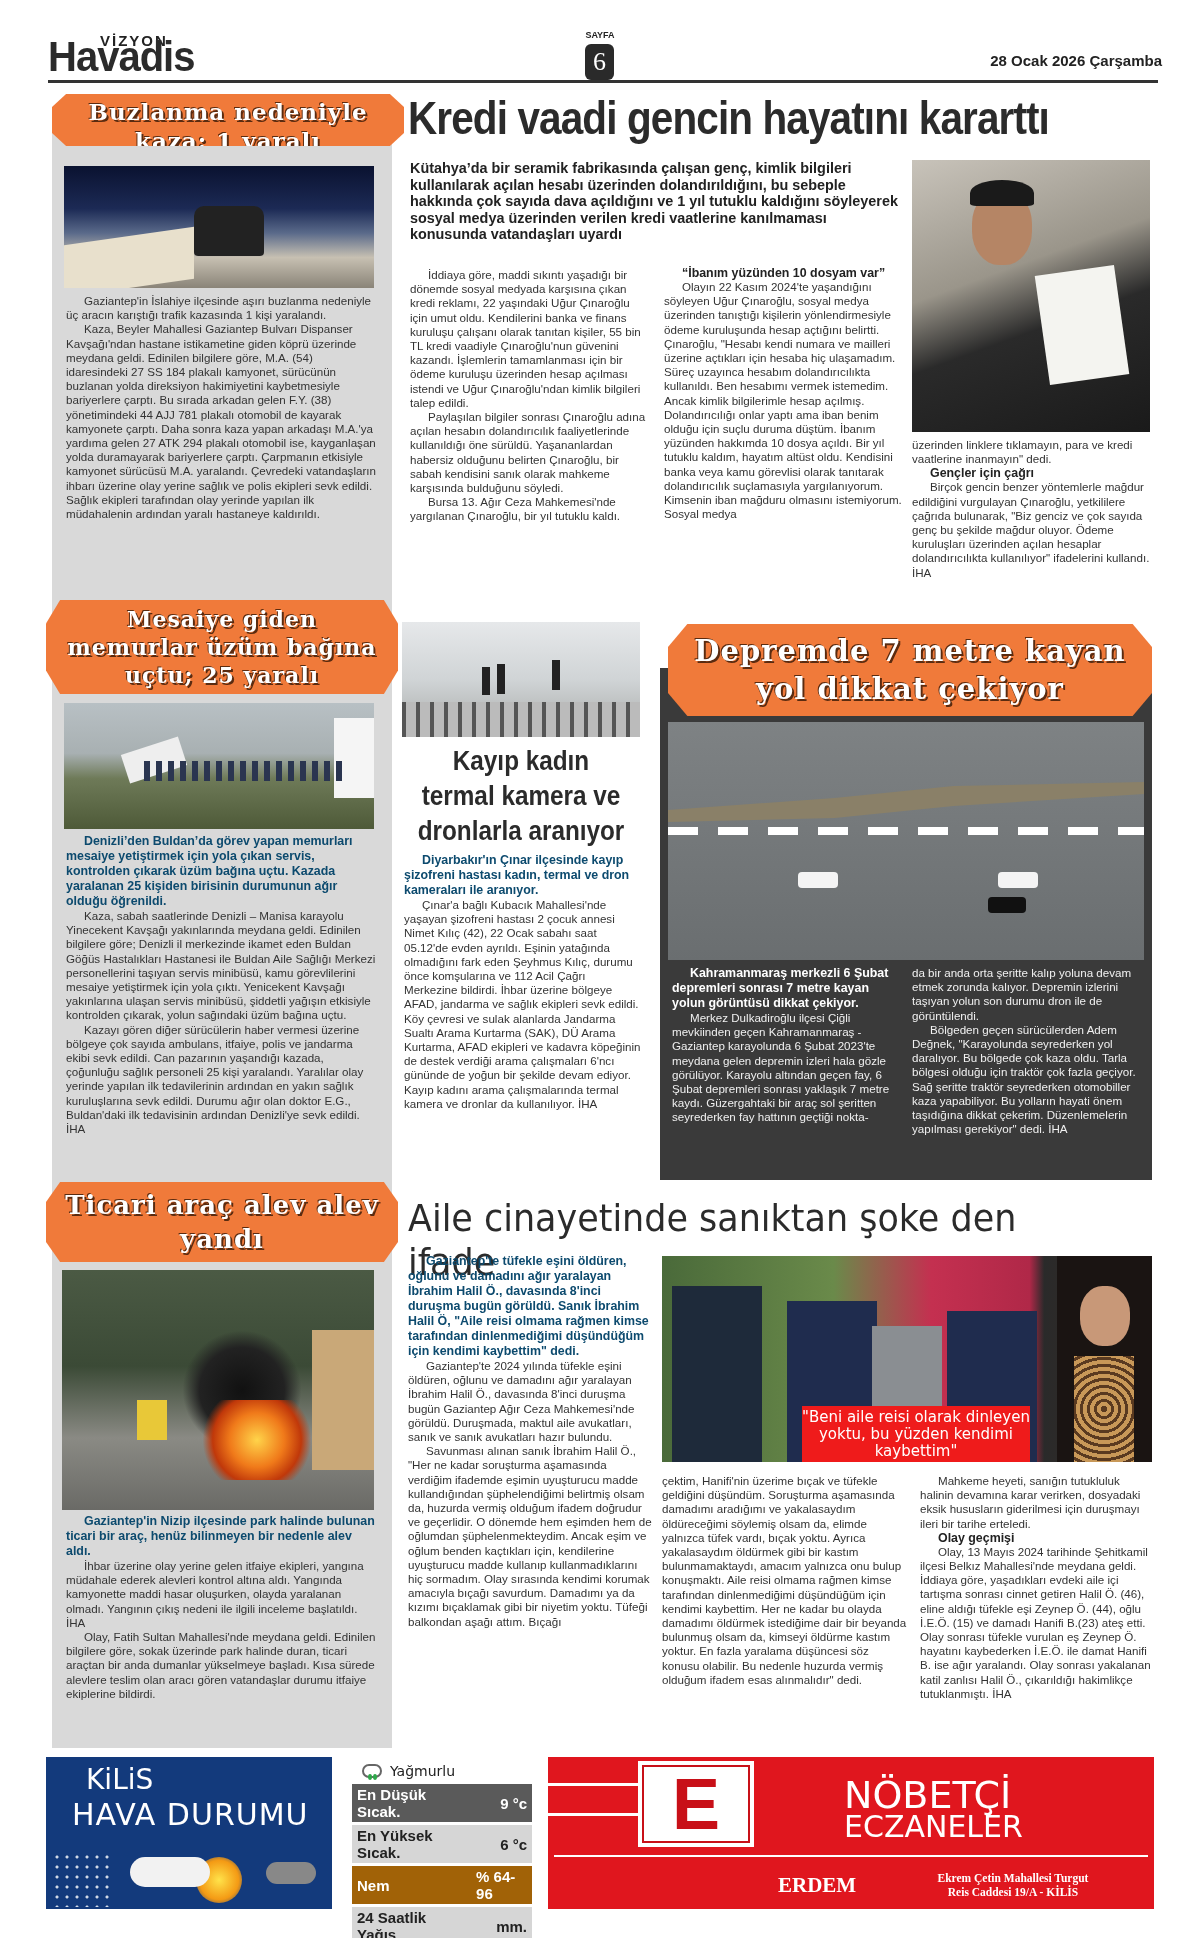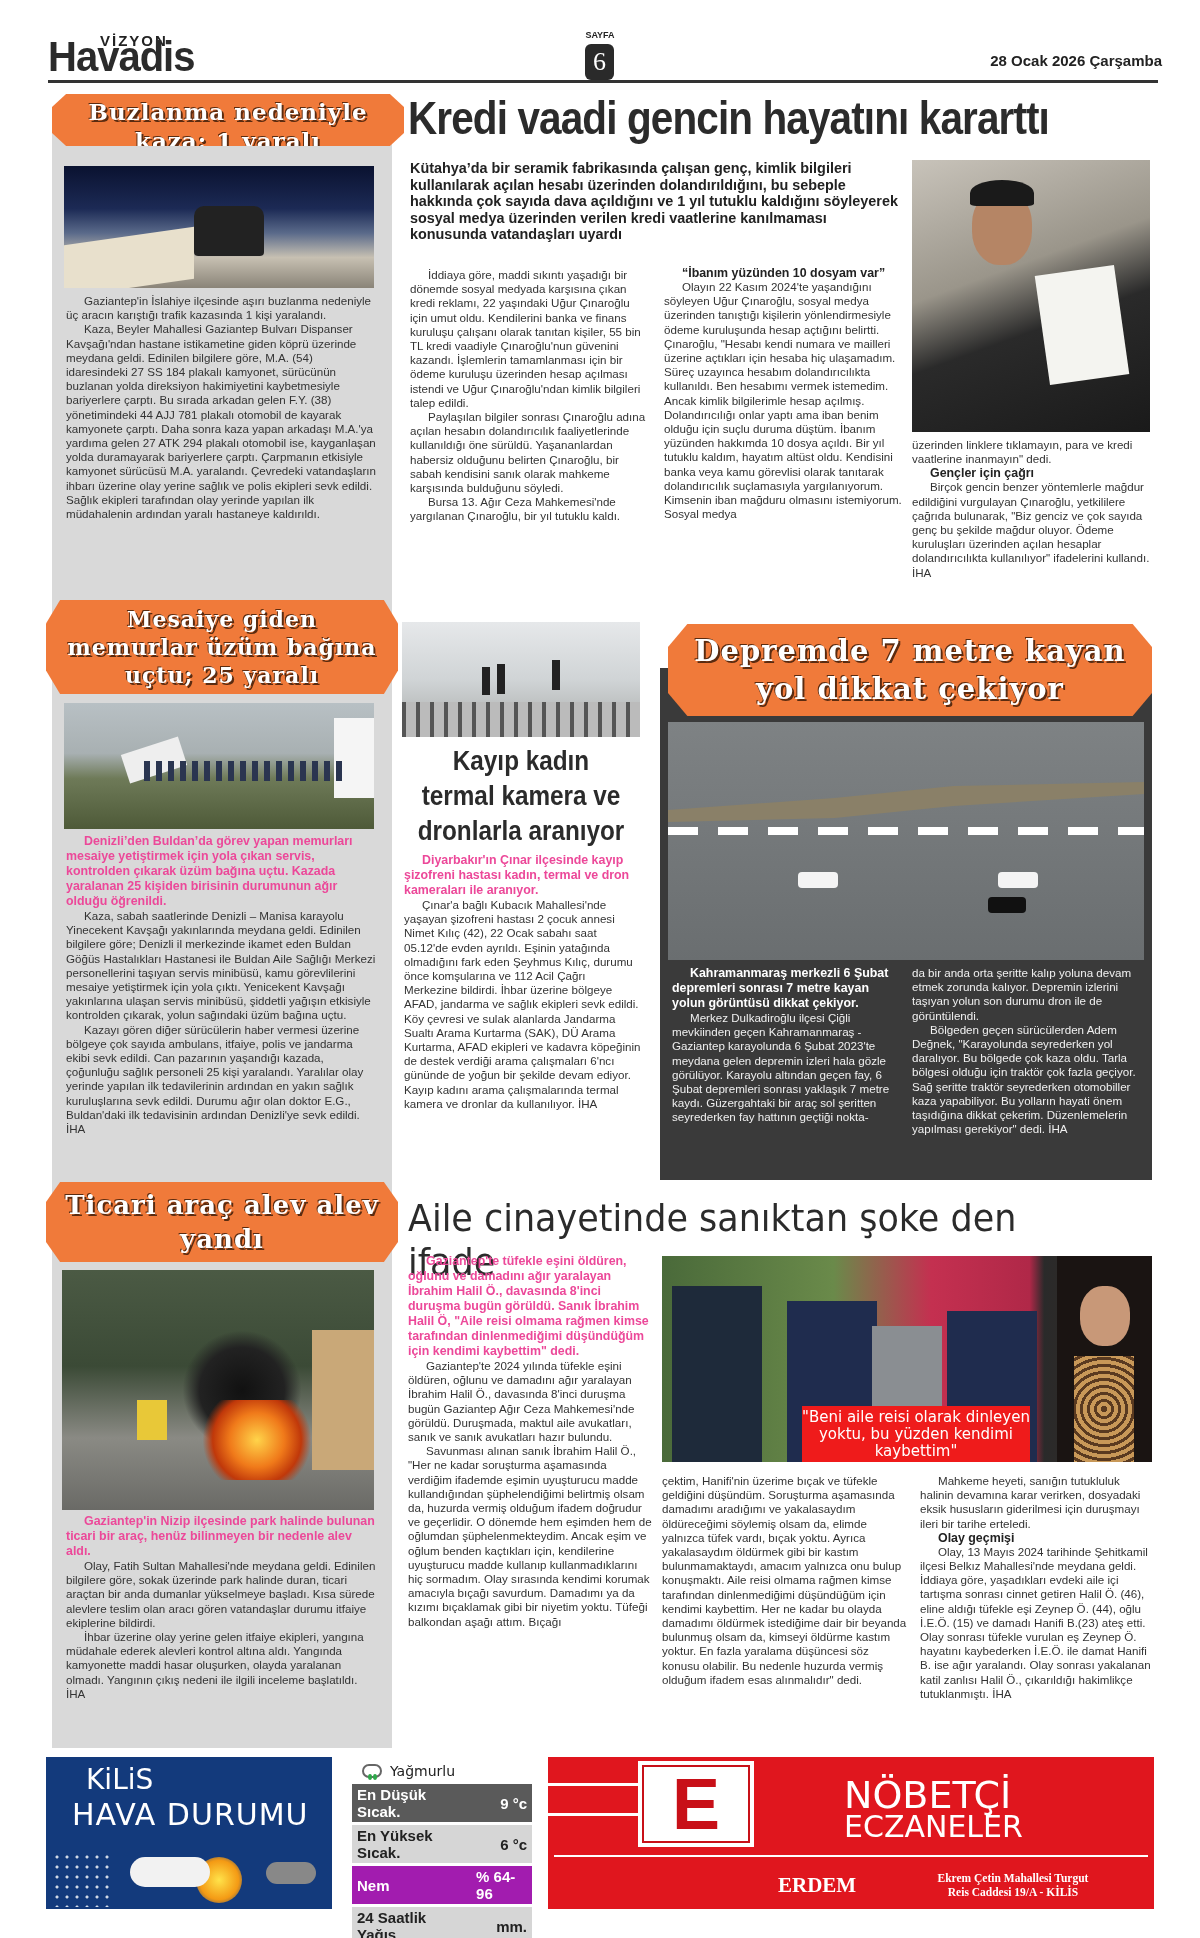--- a/index.html
+++ b/index.html
@@ -10,21 +10,21 @@
 .logo-main{position:absolute;left:0;top:6px;font-size:40px;font-weight:bold;color:#2b2b2b;letter-spacing:-1px;font-family:"Liberation Sans",sans-serif;transform:scaleY(1.05)}
 .page-label{left:580px;top:30px;width:40px;text-align:center;font-size:9px;font-weight:bold;color:#222}
 .page-num{left:585px;top:44px;width:29px;height:36px;background:#2a2a2a;color:#fff;border-radius:6px;text-align:center;font-size:26px;line-height:36px;font-family:"Liberation Serif",serif}
 .date{right:38px;top:52px;font-size:15px;font-weight:bold;color:#222}
 .rule{left:48px;top:80px;width:1110px;height:3px;background:#333}
 .graybox{background:#d9d9d9}
 .ribbon{background:#f07a3a;color:#fff;text-align:center;font-family:"DejaVu Serif",serif;font-weight:bold;letter-spacing:1px;text-shadow:2px 2px 0 #5a2b10, -1px -1px 0 #5a2b10;clip-path:polygon(4% 0,96% 0,100% 25%,100% 75%,96% 100%,4% 100%,0 75%,0 25%)}
 .photo{overflow:hidden;position:absolute}
 .body-text{font-size:11.6px;line-height:14.2px;color:#333;text-align:left}
 .body-text p{text-indent:18px}
-.lead{font-weight:bold;color:#ec4899;font-size:12.4px;line-height:15px;text-indent:18px}
+.lead{font-weight:bold;color:#0c4a6e;font-size:12.4px;line-height:15px;text-indent:18px}
 .subhead{font-weight:bold;color:#222;font-size:12.4px;line-height:14px}
 .headline-condensed{font-family:"Liberation Sans",sans-serif;font-weight:bold;color:#2b2b2b}
 table.wx{border-collapse:collapse;width:100%}
 table.wx td{font-size:15px;font-weight:bold;padding:2px 5px;height:18px}
 </style>
 </head>
 <body>
 
 <div class="abs masthead-logo">
   <span class="logo-small">VİZYON</span>
@@ -132,22 +132,22 @@
 </div>
 <div class="photo" style="left:62px;top:1270px;width:312px;height:240px;background:linear-gradient(180deg,#4b5a44 0%,#3b4a36 40%,#8a8a84 70%,#6a6a66 100%)">
   <div style="position:absolute;left:120px;top:60px;width:120px;height:120px;background:radial-gradient(circle,#111 0%,#222 50%,transparent 70%)"></div>
   <div style="position:absolute;left:140px;top:130px;width:110px;height:80px;background:radial-gradient(circle,#ffd44a 0%,#f07a1a 40%,#c0380a 65%,transparent 80%)"></div>
   <div style="position:absolute;left:250px;top:60px;width:62px;height:140px;background:#c9a878"></div>
   <div style="position:absolute;left:75px;top:130px;width:30px;height:40px;background:#e8c838"></div>
 </div>
 <div class="abs" style="left:66px;top:1514px;width:310px">
   <div class="lead">Gaziantep'in Nizip ilçesinde park halinde bulunan ticari bir araç, henüz bilinmeyen bir nedenle alev aldı.</div>
   <div class="body-text">
+    <p>İhbar üzerine olay yerine gelen itfaiye ekipleri, yangına müdahale ederek alevleri kontrol altına aldı. Yangında kamyonette maddi hasar oluşurken, olayda yaralanan olmadı. Yangının çıkış nedeni ile ilgili inceleme başlatıldı. İHA</p>
     <p>Olay, Fatih Sultan Mahallesi'nde meydana geldi. Edinilen bilgilere göre, sokak üzerinde park halinde duran, ticari araçtan bir anda dumanlar yükselmeye başladı. Kısa sürede alevlere teslim olan aracı gören vatandaşlar durumu itfaiye ekiplerine bildirdi.</p>
-    <p>İhbar üzerine olay yerine gelen itfaiye ekipleri, yangına müdahale ederek alevleri kontrol altına aldı. Yangında kamyonette maddi hasar oluşurken, olayda yaralanan olmadı. Yangının çıkış nedeni ile ilgili inceleme başlatıldı. İHA</p>
   </div>
 </div>
 
 <div class="abs" style="left:408px;top:1196px;width:752px;font-size:38px;line-height:44px;color:#2b2b2b;font-family:'DejaVu Sans',sans-serif;transform:scaleX(0.92);transform-origin:left">Aile cinayetinde sanıktan şoke den ifade</div>
 <div class="abs" style="left:408px;top:1254px;width:244px">
   <div class="lead">Gaziantep'te tüfekle eşini öldüren, oğlunu ve damadını ağır yaralayan İbrahim Halil Ö., davasında 8'inci duruşma bugün görüldü. Sanık İbrahim Halil Ö, "Aile reisi olmama rağmen kimse tarafından dinlenmediğimi düşündüğüm için kendimi kaybettim" dedi.</div>
   <div class="body-text">
     <p>Gaziantep'te 2024 yılında tüfekle eşini öldüren, oğlunu ve damadını ağır yaralayan İbrahim Halil Ö., davasında 8'inci duruşma bugün Gaziantep Ağır Ceza Mahkemesi'nde görüldü. Duruşmada, maktul aile avukatları, sanık ve sanık avukatları hazır bulundu.</p>
     <p>Savunması alınan sanık İbrahim Halil Ö., "Her ne kadar soruşturma aşamasında verdiğim ifademde eşimin uyuşturucu madde kullandığından şüphelendiğimi belirtmiş olsam da, huzurda vermiş olduğum ifadem doğrudur ve geçerlidir. O dönemde hem eşimden hem de oğlumdan şüphelenmekteydim. Ancak eşim ve oğlum benden kaçtıkları için, kendilerine uyuşturucu madde kullanıp kullanmadıklarını hiç sormadım. Olay sırasında kendimi korumak amacıyla bıçağı savurdum. Damadımı ya da kızımı bıçaklamak gibi bir niyetim yoktu. Tüfeği balkondan aşağı attım. Bıçağı</p>
   </div>
@@ -200,21 +200,21 @@
     <tr style="background:#d6d6d6;color:#222">
           <td colspan="2" style="height:3px;padding:0;background:#fff"></td>
         </tr>
     <tr style="background:#d6d6d6;color:#222">
           <td>En Yüksek Sıcak.</td>
           <td style="text-align:right">6 °c</td>
         </tr>
     <tr>
           <td colspan="2" style="height:3px;padding:0"></td>
         </tr>
-    <tr style="background:#a21caf;color:#fff">
+    <tr style="background:#a16207;color:#fff">
           <td>Nem</td>
           <td style="text-align:left">% 64-96</td>
         </tr>
     <tr>
           <td colspan="2" style="height:3px;padding:0"></td>
         </tr>
     <tr style="background:#d6d6d6;color:#222">
           <td>24 Saatlik Yağış</td>
           <td style="text-align:right">mm.</td>
         </tr>

